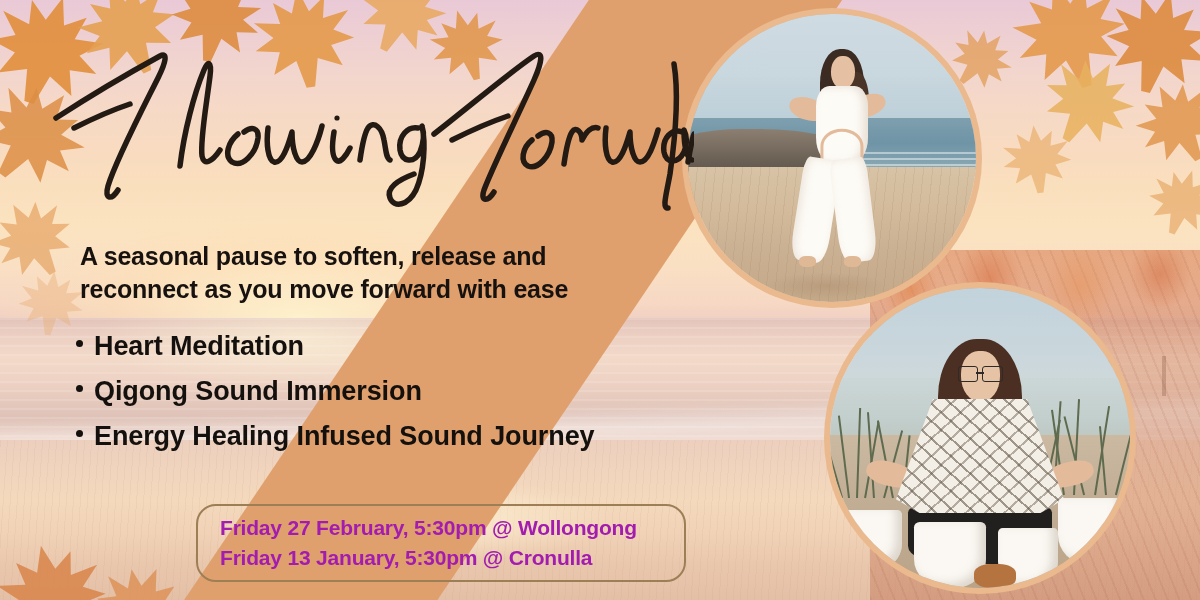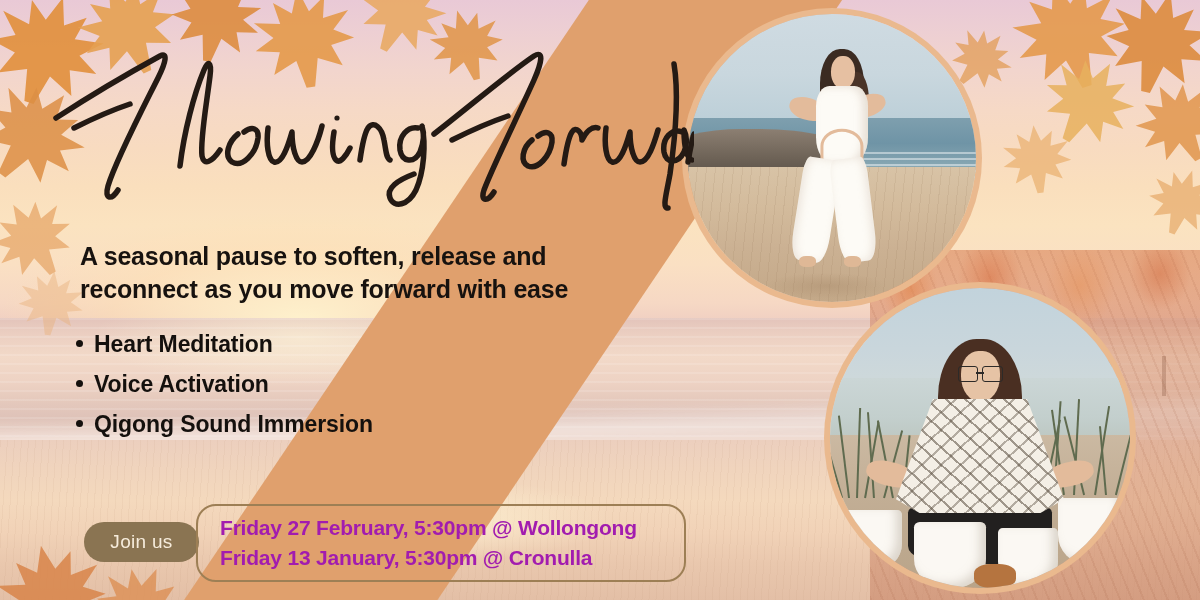--- a/index.html
+++ b/index.html
@@ -208,21 +208,21 @@
     font-size:25px;font-weight:bold;line-height:1.32;color:#17120f;
     letter-spacing:-.2px;
   }
 
   .bullets{
     position:absolute;left:74px;top:330px;width:540px;
     list-style:none;margin:0;padding:0;
   }
   .bullets li{
     position:relative;padding-left:20px;margin:0 0 12px 0;
-    font-size:23px;font-weight:bold;color:#14100d;letter-spacing:-.1px;
+    font-size:27px;font-weight:bold;color:#14100d;letter-spacing:-.1px;
     line-height:1.22;
   }
   .bullets li::before{
     content:"";position:absolute;left:2px;top:10px;
     width:7px;height:7px;border-radius:50%;background:#14100d;
   }
 
   .joinus{
     position:absolute;left:84px;top:522px;width:115px;height:40px;
     background:#8a7452;border-radius:22px;
@@ -450,24 +450,23 @@
 
         <path d="M640 42 C 646 78, 640 124, 636 152 C 632 174, 628 186, 634 186"></path>
       </g>
     </svg>
   </div>
 
   <div class="subtitle">A seasonal pause to soften, release and reconnect as you move forward with ease</div>
 
   <ul class="bullets">
     <li>Heart Meditation</li>
-    <li>Voice Activation</li>
     <li>Qigong Sound Immersion</li>
+    <li>Energy Healing Infused Sound Journey</li>
   </ul>
 
-  <div class="joinus">Join us</div>
 
   <div class="datebox">
     <div class="line">Friday 27 February, 5:30pm @ Wollongong</div>
     <div class="line">Friday 13 January, 5:30pm @ Cronulla</div>
   </div>
 
 </div>
 
 </body></html>

